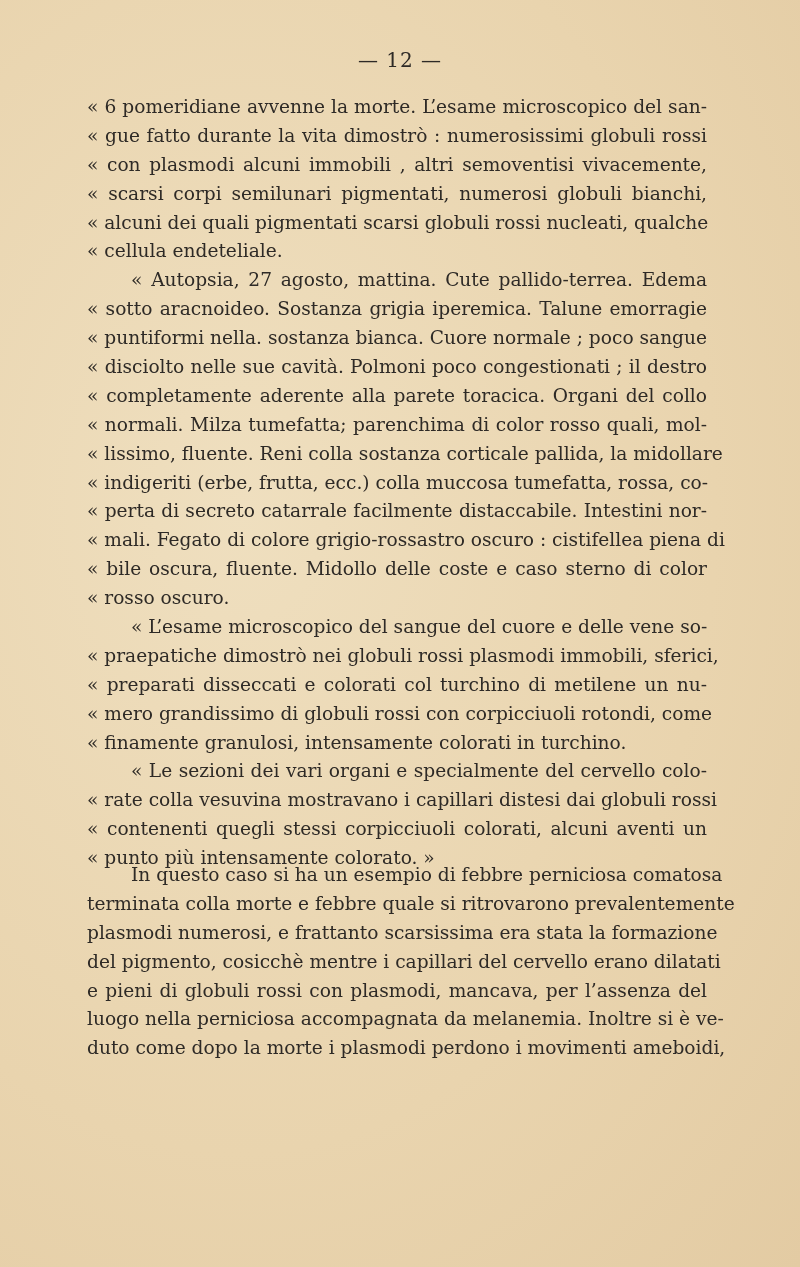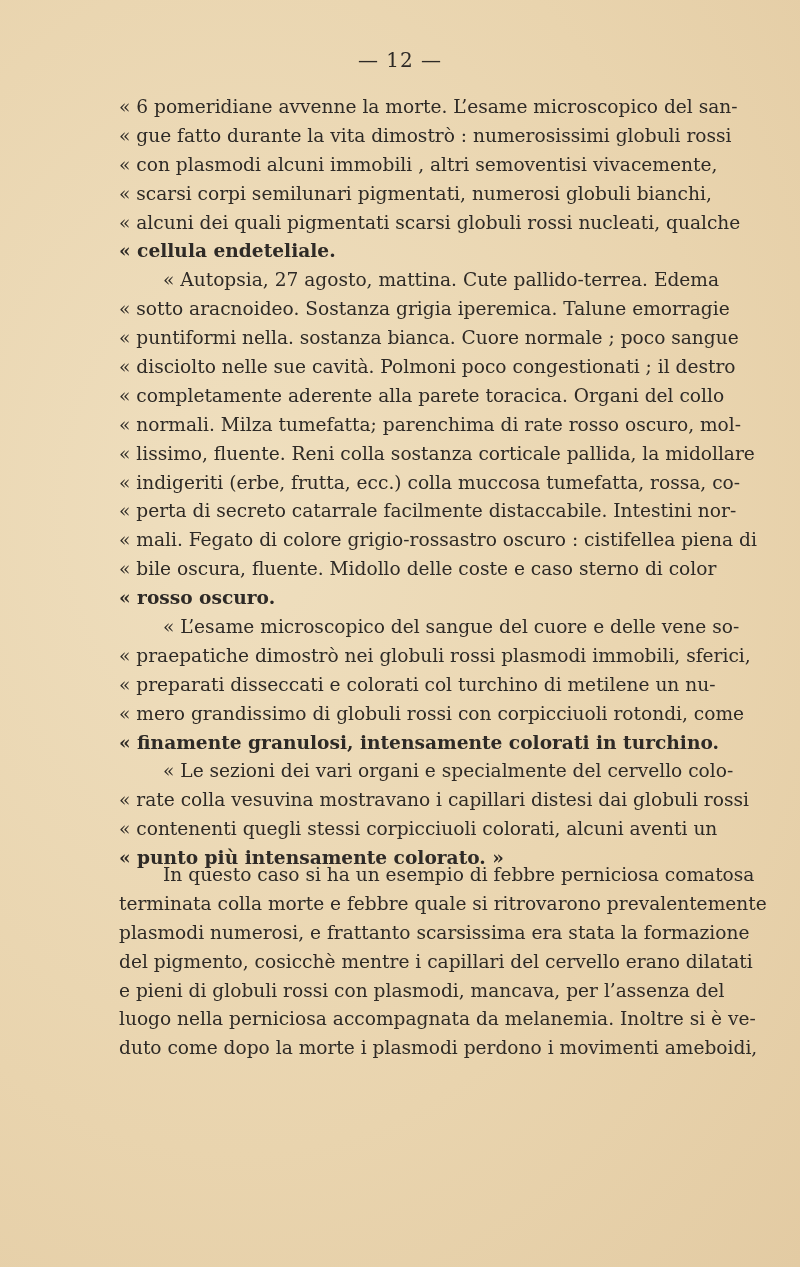--- a/index.html
+++ b/index.html
@@ -14,22 +14,22 @@
   .page-number {
     position: absolute; top: 48px; left: 0; width: 800px;
     text-align: center; font-size: 20px; letter-spacing: 1px;
   }
   .text-block {
     position: absolute; left: 87px; width: 620px;
     font-size: 18.6px; line-height: 28.9px;
   }
   .block1 { top: 93px; }
   .block2 { top: 861px; }
-  .line { display: block; white-space: nowrap; text-align: justify; text-align-last: justify; height: 28.9px; margin-left: 32px; }
-  .line.last { text-align-last: left; font-weight: bold; }
+  .line { display: block; white-space: nowrap; text-align: justify; text-align-last: justify; height: 28.9px; }
+  .line.last { text-align-last: left; }
   .line.indent { padding-left: 44px; }
 </style>
 </head>
 <body>
 
 <div class="page">
   <div class="page-number">— 12 —</div>
 
   <div class="text-block block1">
 
@@ -41,21 +41,21 @@
       <span class="line">« alcuni dei quali pigmentati scarsi globuli rossi nucleati, qualche</span>
       <span class="line last">« cellula endeteliale.</span>
     </div>
 
     <div>
       <span class="line indent">« Autopsia, 27 agosto, mattina. Cute pallido-terrea. Edema</span>
       <span class="line">« sotto aracnoideo. Sostanza grigia iperemica. Talune emorragie</span>
       <span class="line">« puntiformi nella. sostanza bianca. Cuore normale ; poco sangue</span>
       <span class="line">« disciolto nelle sue cavità. Polmoni poco congestionati ; il destro</span>
       <span class="line">« completamente aderente alla parete toracica. Organi del collo</span>
-      <span class="line">« normali. Milza tumefatta; parenchima di rate rosso oscuro, mol-</span>
+      <span class="line">« normali. Milza tumefatta; parenchima di color rosso quali, mol-</span>
       <span class="line">« lissimo, fluente. Reni colla sostanza corticale pallida, la midollare</span>
       <span class="line">« indigeriti (erbe, frutta, ecc.) colla muccosa tumefatta, rossa, co-</span>
       <span class="line">« perta di secreto catarrale facilmente distaccabile. Intestini nor-</span>
       <span class="line">« mali. Fegato di colore grigio-rossastro oscuro : cistifellea piena di</span>
       <span class="line">« bile oscura, fluente. Midollo delle coste e caso sterno di color</span>
       <span class="line last">« rosso oscuro.</span>
     </div>
 
     <div>
       <span class="line indent">« L’esame microscopico del sangue del cuore e delle vene so-</span>

